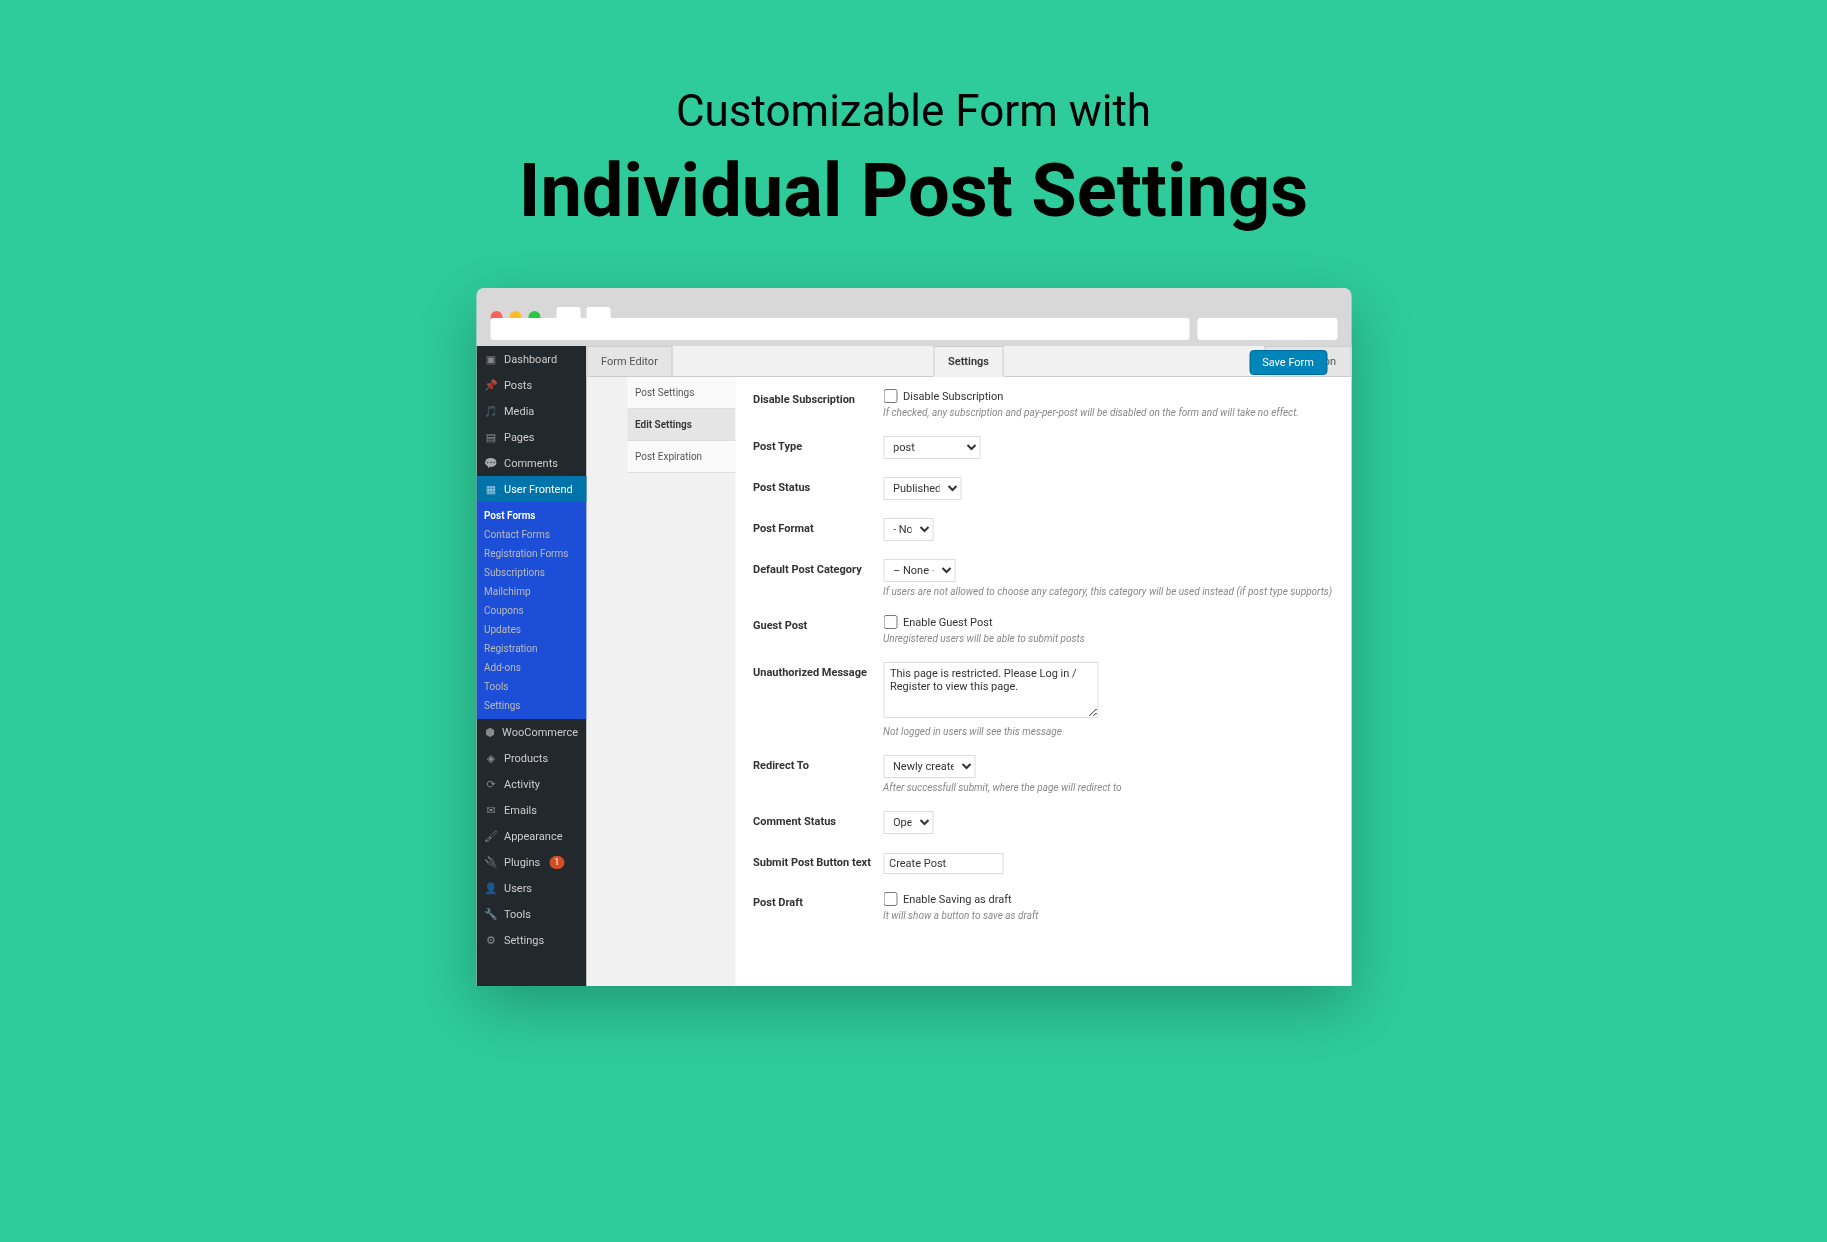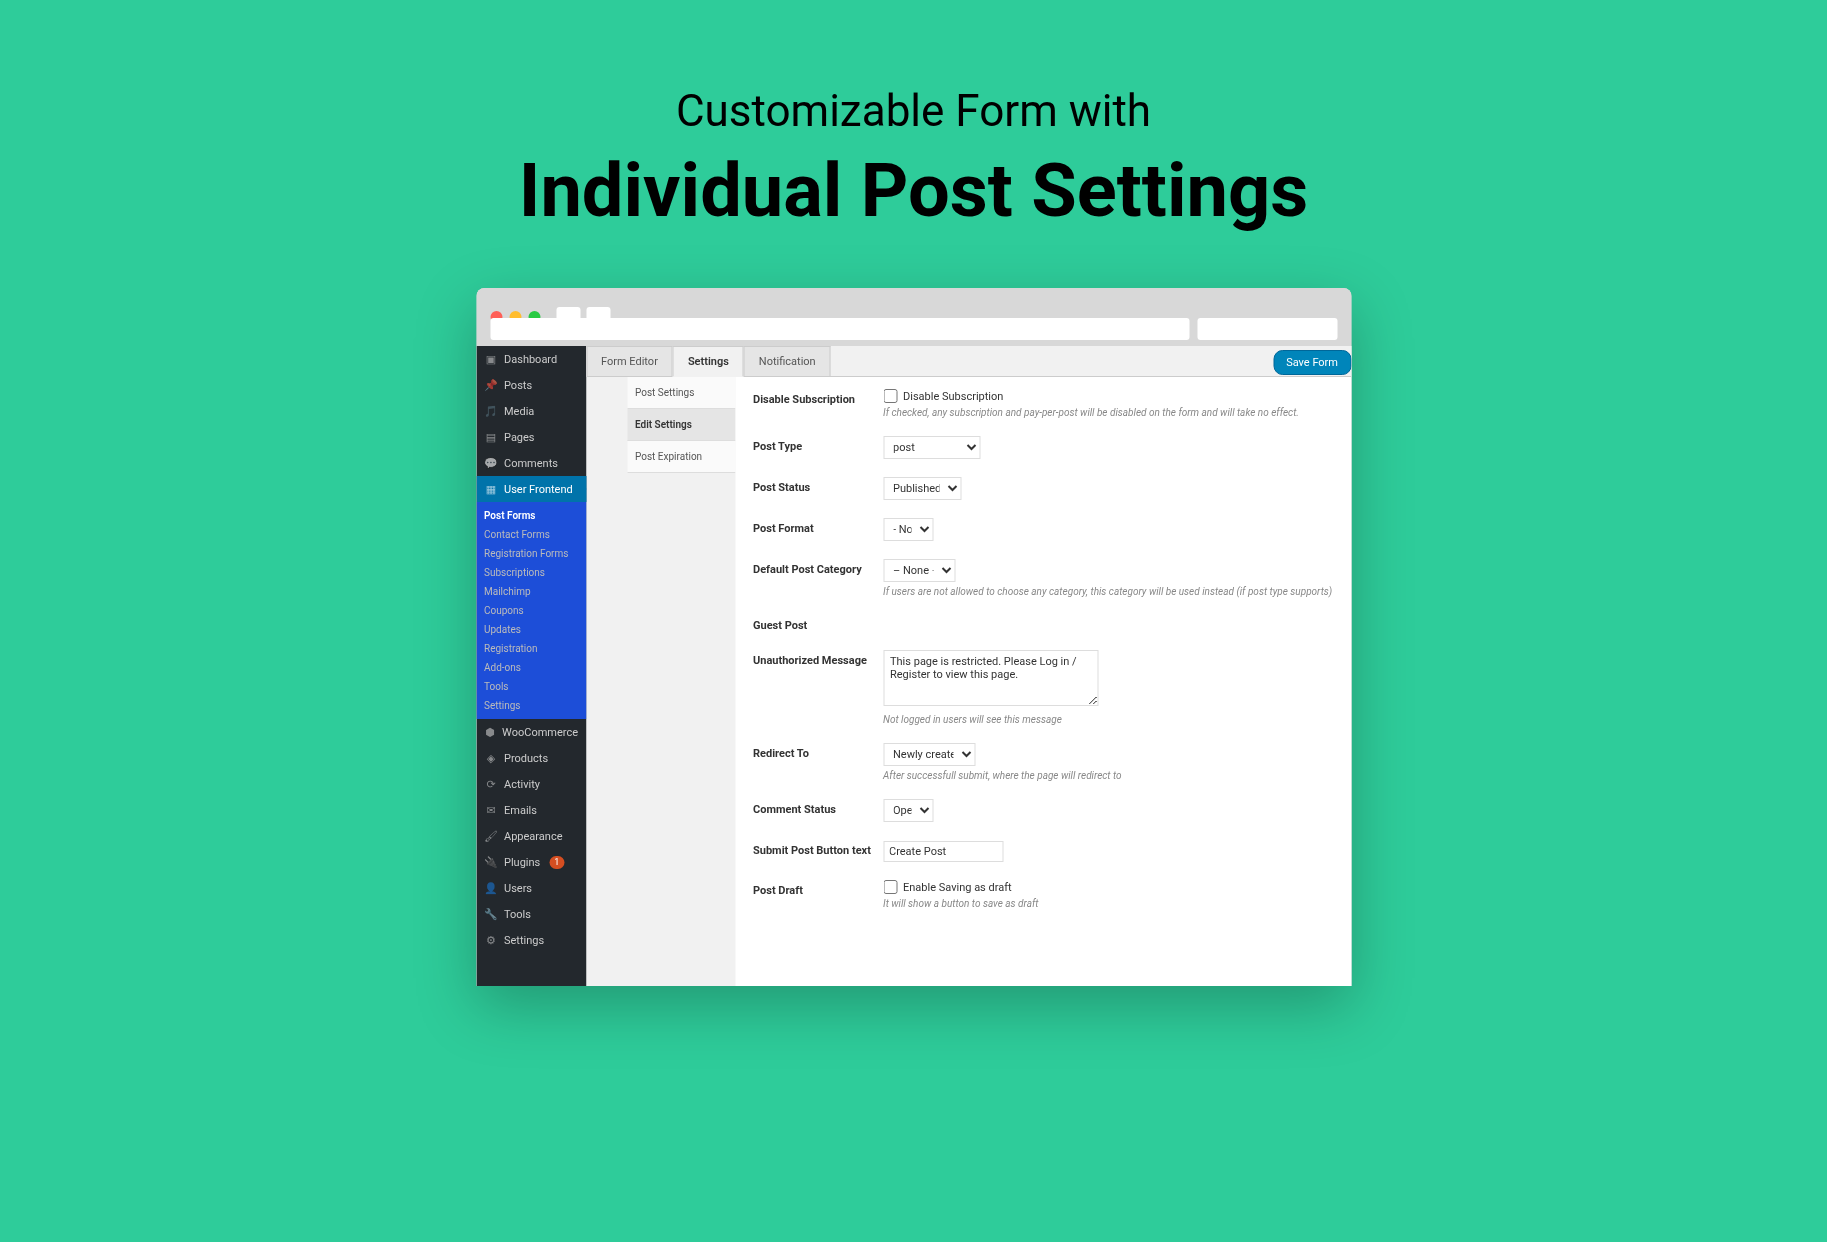--- a/index.html
+++ b/index.html
@@ -28,24 +28,24 @@
 .wp-menu-item { display: flex; align-items: center; padding: 6px 8px; color: #ccc; cursor: pointer; gap: 6px; }
 .wp-menu-item.active { background: #0073aa; color: #fff; position: relative; }
 .wp-menu-item.active::after { content: ''; position: absolute; right: -6px; top: 50%; transform: translateY(-50%); border: 6px solid transparent; border-left-color: #0073aa; }
 .wp-icon { width: 14px; height: 14px; display: inline-flex; align-items: center; justify-content: center; opacity: 0.6; }
 .wp-submenu { background: #1d4ed8; padding: 4px 0; }
 .wp-submenu-item { padding: 4px 8px 4px 8px; font-size: 10px; color: #bbb; cursor: pointer; }
 .wp-submenu-item.current { color: #fff; font-weight: 600; }
 .wp-badge { display: inline-block; background: #d54e21; color: #fff; border-radius: 9px; font-size: 9px; padding: 0 5px; margin-left: 3px; line-height: 13px; }
 
 .main-area { flex: 1; display: flex; flex-direction: column; background: #f1f1f1; }
-.top-tabs { display: flex; align-items: center; border-bottom: 1px solid #ccc; background: #f1f1f1; padding: 0 0 0 0; position: relative; }
+.top-tabs { display: flex; align-items: center; border-bottom: 1px solid #ccc; background: #f1f1f1; padding: 0 0 0 0; position: relative; justify-content: space-between; }
 .tab-item { padding: 8px 14px; font-size: 11px; color: #555; cursor: pointer; border: 1px solid transparent; background: #e5e5e5; border: 1px solid #ccc; border-bottom: none; }
 .tab-item.active { background: #f1f1f1; border: 1px solid #ccc; border-bottom: 1px solid #f1f1f1; margin-bottom: -1px; font-weight: 600; color: #333; }
-.save-btn { position: absolute; right: 0; top: 4px; background: #0085ba; color: #fff; border: none; padding: 5px 12px; font-size: 11px; border-radius: 9px; cursor: pointer; border: 1px solid #006799; }
+.save-btn { position: absolute; right: 24px; top: 4px; background: #0085ba; color: #fff; border: none; padding: 5px 12px; font-size: 11px; border-radius: 4px; cursor: pointer; border: 1px solid #006799; }
 
 .settings-body { display: flex; flex: 1; overflow: hidden; padding-left: 41px; }
 .settings-nav { width: 108px; background: #f1f1f1; }
 .settings-nav-item { padding: 10px 8px; font-size: 10px; color: #555; border-bottom: 1px solid #ddd; background: #fafafa; cursor: pointer; }
 .settings-nav-item.active { background: #e5e5e5; font-weight: 600; color: #333; }
 
 .form-panel { flex: 1; background: #fff; padding: 12px 18px; overflow-y: auto; position: relative; }
 .form-panel::-webkit-scrollbar { width: 8px; }
 .form-panel::-webkit-scrollbar-thumb { background: #ccc; border-radius: 4px; }
 
@@ -214,20 +214,27 @@
           <div class="form-row">
             <div class="form-label">Default Post Category</div>
             <div class="form-control">
               <select style="width:72px"><option>– None –</option></select>
               <div class="help-text">If users are not allowed to choose any category, this category will be used instead (if post type supports)</div>
             </div>
           </div>
 
           <div class="form-row">
             <div class="form-label">Guest Post</div>
+            <div class="form-control">
+              <div class="checkbox-row">
+                <input type="checkbox" style="">
+                <span class="checkbox-label">Enable Guest Post</span>
+              </div>
+              <div class="help-text">Unregistered users will be able to submit posts</div>
+            </div>
           </div>
 
           <div class="form-row">
             <div class="form-label">Unauthorized Message</div>
             <div class="form-control">
               <textarea style="">This page is restricted. Please Log in / Register to view this page.</textarea>
               <div class="help-text">Not logged in users will see this message</div>
             </div>
           </div>
 

